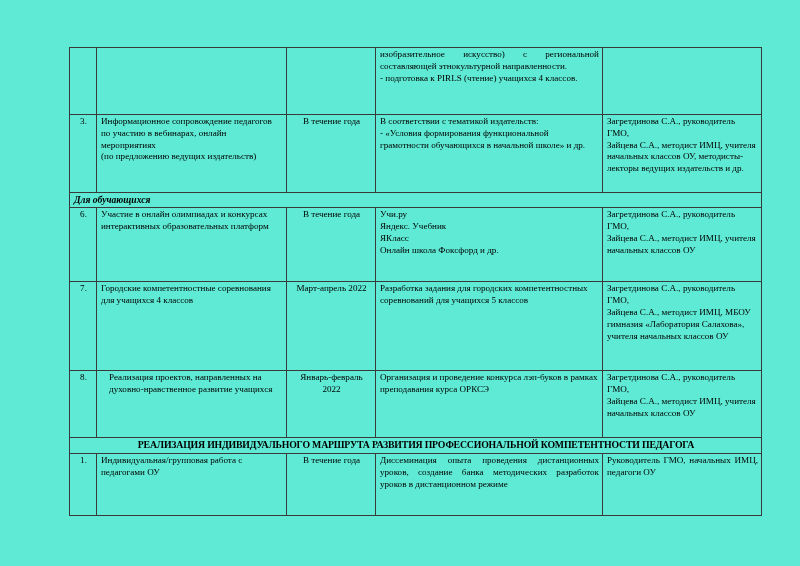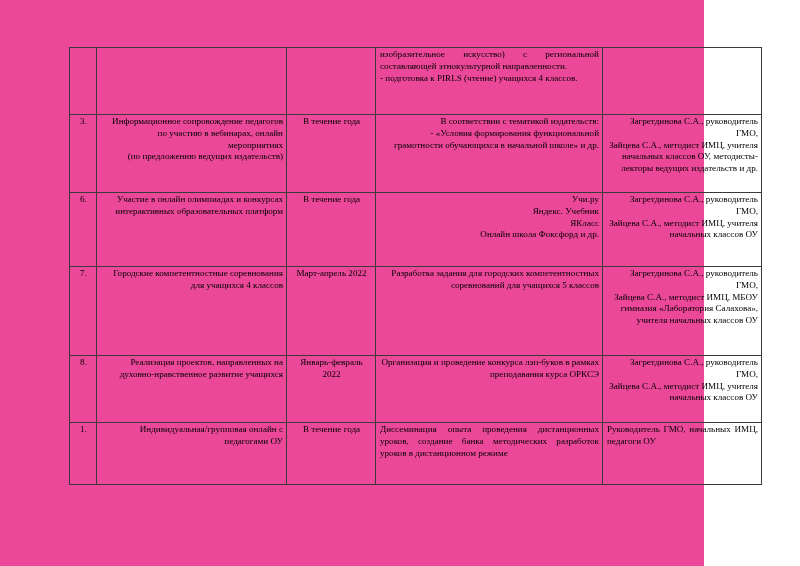--- a/index.html
+++ b/index.html
@@ -9,23 +9,23 @@
   }
   body {
     width: 800px;
     height: 566px;
     font-family: "Liberation Serif", "DejaVu Serif", serif;
     color: #000000;
     overflow: hidden;
   }
   .page {
     position: relative;
-    width: 704px;
+    width: 800px;
     height: 566px;
-    background: #ec4899;
+    background: #5eead4;
     box-sizing: border-box;
   }
   .doc-table {
     position: absolute;
     left: 69px;
     top: 47px;
     width: 692px;
     border-collapse: collapse;
     table-layout: fixed;
     font-size: 9.1px;
@@ -41,21 +41,21 @@
   }
   col.c-num    { width: 27px; }
   col.c-task   { width: 190px; }
   col.c-date   { width: 89px; }
   col.c-cont   { width: 227px; }
   col.c-resp   { width: 159px; }
 
   .num { text-align: center; }
   .date { text-align: center; }
   .justify { text-align: justify; text-align-last: left; }
-  .left { text-align: right; }
+  .left { text-align: left; }
 
   .section-sub {
     font-weight: bold;
     font-style: italic;
     font-size: 9.6px;
     padding-top: 1px;
     padding-bottom: 1px;
     text-align: left;
   }
   .section-main {
@@ -95,20 +95,23 @@
         <td class="num">3.</td>
         <td class="left" style="white-space:pre-line;">Информационное сопровождение педагогов по участию в вебинарах, онлайн мероприятиях
 (по предложению ведущих издательств)</td>
         <td class="date">В течение года</td>
         <td class="left" style="white-space:pre-line;">В соответствии с тематикой издательств:
 - «Условия формирования функциональной грамотности обучающихся в начальной школе» и др.</td>
         <td class="left" style="white-space:pre-line;">Загретдинова С.А., руководитель ГМО,
 Зайцева С.А., методист ИМЦ, учителя начальных классов ОУ, методисты-лекторы ведущих издательств и др.</td>
       </tr>
 
+      <tr>
+        <td class="section-sub" colspan="5">Для обучающихся</td>
+      </tr>
 
       <tr style="height:74px;">
         <td class="num">6.</td>
         <td class="left" style="white-space:pre-line;">Участие в онлайн олимпиадах и конкурсах интерактивных образовательных платформ</td>
         <td class="date">В течение года</td>
         <td class="left" style="white-space:pre-line;margin-top:36px;">Учи.ру
 Яндекс. Учебник
 ЯКласс
 Онлайн школа Фоксфорд и др.</td>
         <td class="left" style="white-space:pre-line;">Загретдинова С.А., руководитель ГМО,
@@ -126,24 +129,27 @@
 
       <tr style="height:67px;">
         <td class="num">8.</td>
         <td class="left" style="white-space:pre-line;padding-left:12px;">Реализация проектов, направленных на духовно-нравственное развитие учащихся</td>
         <td class="date">Январь-февраль 2022</td>
         <td class="left" style="white-space:pre-line;">Организация и проведение конкурса лэп-буков в рамках преподавания курса ОРКСЭ</td>
         <td class="left" style="white-space:pre-line;">Загретдинова С.А., руководитель ГМО,
 Зайцева С.А., методист ИМЦ, учителя начальных классов ОУ</td>
       </tr>
 
+      <tr>
+        <td class="section-main" colspan="5">РЕАЛИЗАЦИЯ ИНДИВИДУАЛЬНОГО МАРШРУТА РАЗВИТИЯ ПРОФЕССИОНАЛЬНОЙ КОМПЕТЕНТНОСТИ ПЕДАГОГА</td>
+      </tr>
 
       <tr style="height:62px;">
         <td class="num">1.</td>
-        <td class="left" style="white-space:pre-line;">Индивидуальная/групповая онлайн с педагогами ОУ</td>
+        <td class="left" style="white-space:pre-line;">Индивидуальная/групповая работа с педагогами ОУ</td>
         <td class="date">В течение года</td>
         <td class="justify">Диссеминация опыта проведения дистанционных уроков, создание банка методических разработок уроков в дистанционном режиме</td>
         <td class="justify">Руководитель ГМО, начальных ИМЦ, педагоги ОУ</td>
       </tr>
 
     </tbody>
   </table>
 </div>
 
 </body></html>

